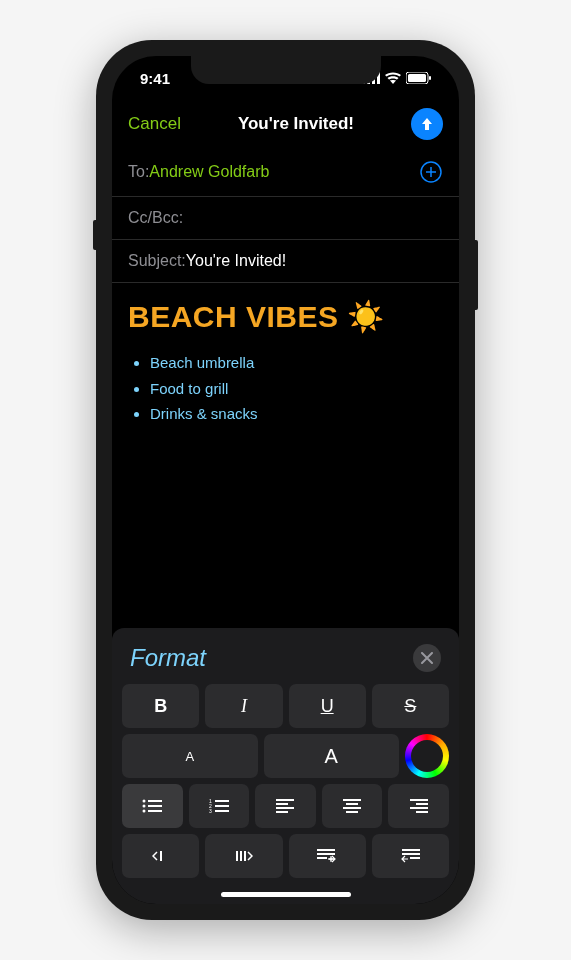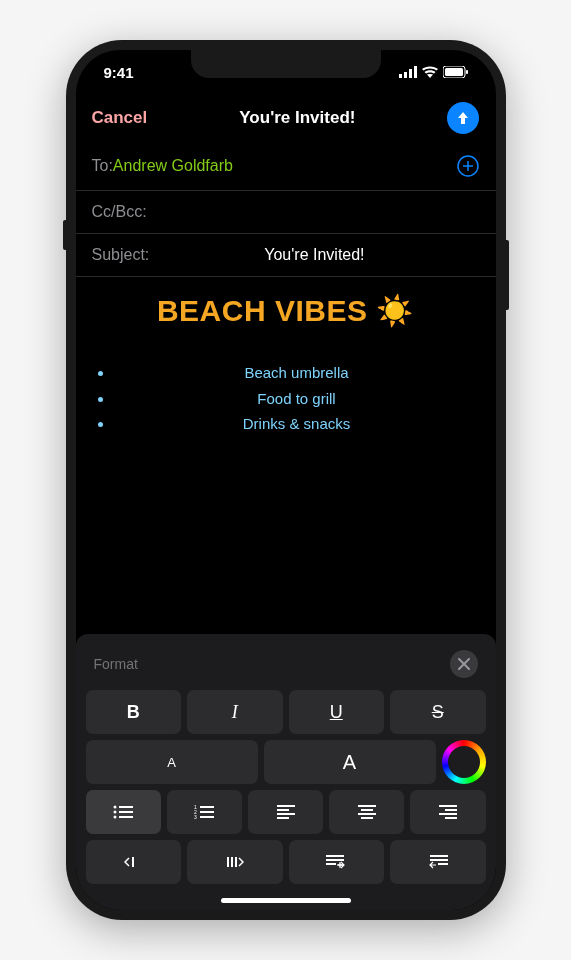--- a/index.html
+++ b/index.html
@@ -6,28 +6,27 @@
 body {
   background: #f5f5f5;
   font-family: -apple-system, BlinkMacSystemFont, "Segoe UI", Helvetica, Arial, sans-serif;
   width: 571px;
   height: 960px;
   display: flex;
   align-items: center;
   justify-content: center;
 }
 .phone {
-  width: 440px;
+  width: 379px;
   height: 880px;
   background: #1a1a1a;
   border-radius: 56px;
-  padding: 10px;
+  padding: 16px;
   box-shadow: 0 10px 40px rgba(0,0,0,0.3);
   position: relative;
-  text-align: center;
 }
 .phone::before {
   content: "";
   position: absolute;
   left: -3px;
   top: 180px;
   width: 3px;
   height: 30px;
   background: #1a1a1a;
   border-radius: 2px 0 0 2px;
@@ -75,21 +74,21 @@
   z-index: 50;
 }
 .status-right { display: flex; gap: 5px; align-items: center; }
 .header {
   height: 48px;
   display: flex;
   align-items: center;
   justify-content: space-between;
   padding: 0 16px;
 }
-.cancel { color: #fca5a5; font-size: 17px; font-weight: bold; }
+.cancel { color: #84cc16; font-size: 17px; }
 .title { color: white; font-size: 17px; font-weight: 600; }
 .send-btn {
   width: 32px; height: 32px;
   background: #0a84ff;
   border-radius: 50%;
   display: flex; align-items: center; justify-content: center;
 }
 .field-row {
   padding: 12px 16px;
   border-bottom: 1px solid #2a2a2a;
@@ -106,42 +105,42 @@
 }
 .body-area {
   padding: 16px;
   flex: 1;
   overflow: hidden;
 }
 .heading {
   color: #f5a623;
   font-size: 30px;
   font-weight: 800;
-  margin-bottom: 32px;
+  margin-bottom: 16px;
   letter-spacing: 0.5px;
 }
 .body-text {
   color: #0a84ff;
   font-size: 15px;
   line-height: 1.45;
   margin-bottom: 12px;
 }
 .body-list { color: #7dd3fc; font-size: 15px; padding-left: 22px; line-height: 1.7; }
 .format-panel {
   background: #1c1c1e;
   border-radius: 12px 12px 0 0;
   padding: 12px 10px 20px;
 }
 .format-header {
   display: flex;
   justify-content: space-between;
   align-items: center;
   padding: 4px 8px 12px;
 }
-.format-title { color: #737373; font-size: 14px; font-weight: 400; }
+.format-title { color: #7dd3fc; font-size: 24px; font-weight: 400; font-style: italic; }
 .close-btn {
   width: 28px; height: 28px;
   background: #3a3a3c;
   border-radius: 50%;
   display: flex; align-items: center; justify-content: center;
   color: #98989e; font-size: 16px;
 }
 .fmt-row { display: flex; gap: 6px; margin-bottom: 6px; }
 .fmt-btn {
   background: #2c2c2e;

